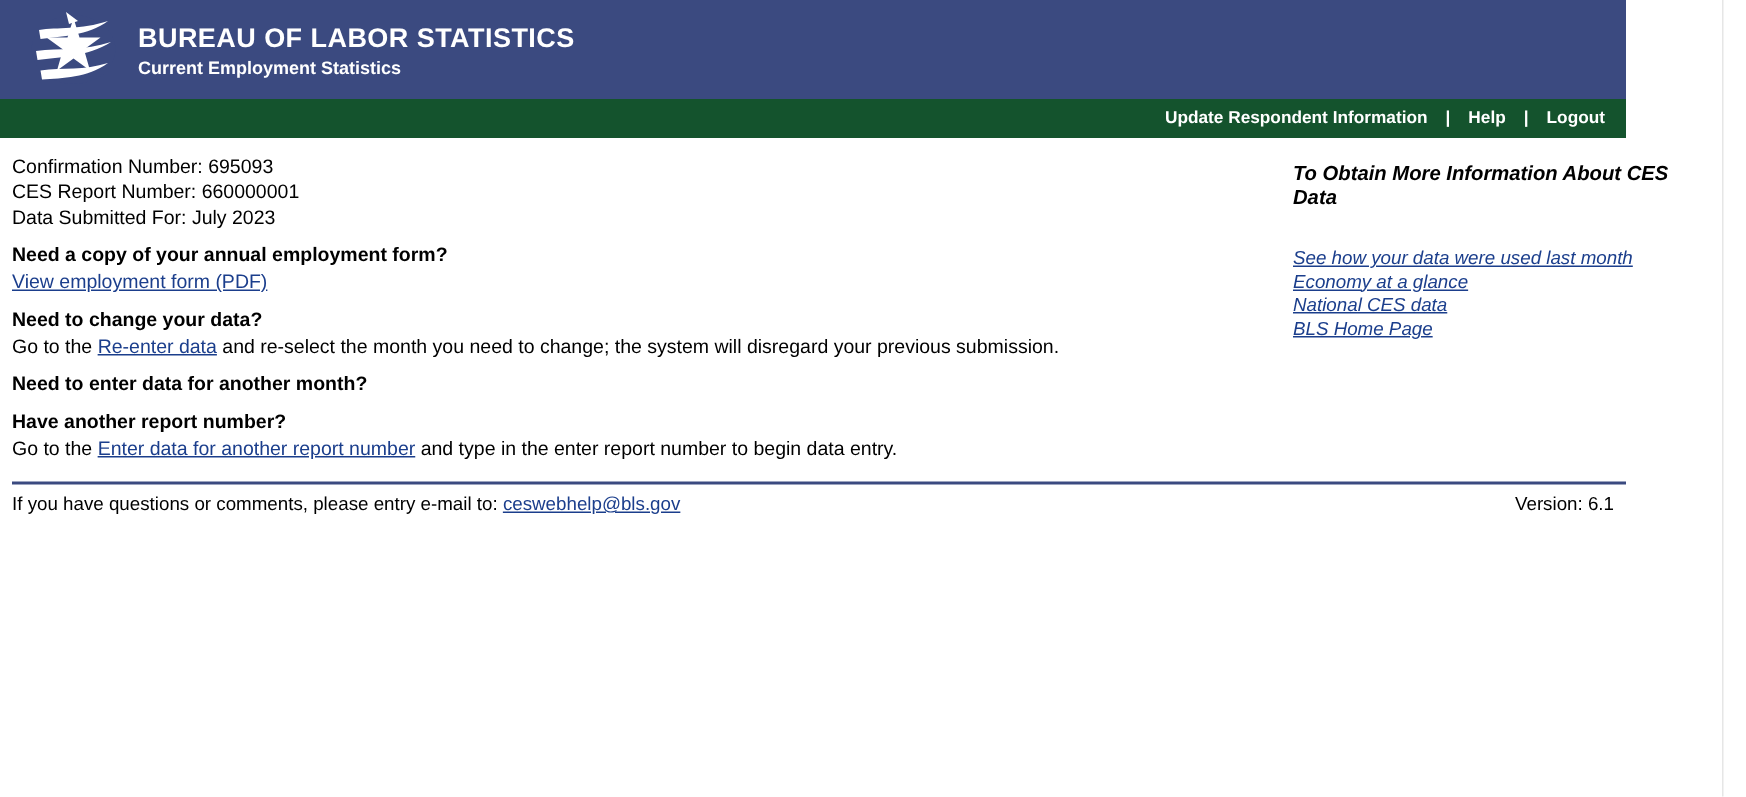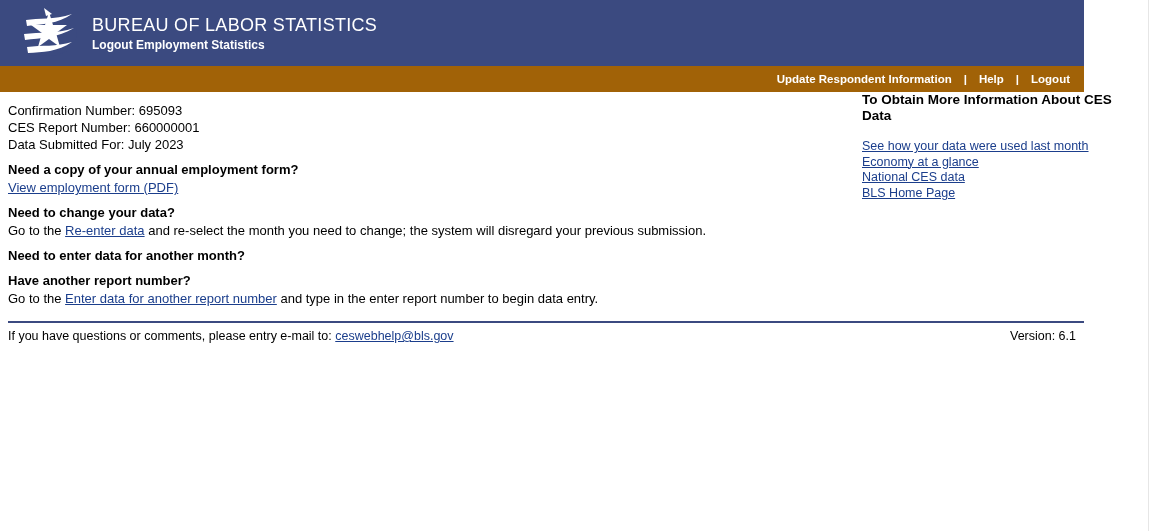--- a/index.html
+++ b/index.html
@@ -36,35 +36,35 @@
   }
   .seal svg { display: block; }
   .header-titles {
     display: flex;
     flex-direction: column;
     justify-content: center;
   }
   .header-title {
     color: #ffffff;
     font-size: 18px;
-    font-weight: normal;
+    font-weight: bold;
     letter-spacing: 0.3px;
     line-height: 20px;
   }
   .header-sub {
     color: #ffffff;
     font-size: 12px;
     font-weight: bold;
     margin-top: 3px;
     line-height: 14px;
   }
 
   
   .nav-bar {
-    background: #a16207;
+    background: #14532d;
     height: 26px;
     width: 1084px;
     display: flex;
     align-items: center;
     justify-content: flex-end;
     box-sizing: border-box;
     padding-right: 14px;
   }
   .nav-link {
     color: #ffffff;
@@ -89,22 +89,23 @@
   .left-col {
     width: 845px;
     padding-left: 8px;
     box-sizing: border-box;
     display: inline-block;
     vertical-align: top;
   }
   .right-col {
     position: absolute;
     left: 862px;
-    top: 0;
+    top: 16px;
     width: 270px;
+    font-style: italic;
   }
 
   .meta-line {
     line-height: 17px;
     font-size: 13px;
   }
   .para {
     margin-top: 14px;
     line-height: 17px;
     font-size: 13px;
@@ -132,21 +133,21 @@
   }
 
   
   .right-title {
     font-weight: bold;
     font-size: 13.5px;
     line-height: 16px;
     color: #000000;
   }
   .right-links {
-    margin-top: 15px;
+    margin-top: 25px;
   }
   .right-links a {
     display: block;
     color: #1b3e8c;
     text-decoration: underline;
     font-size: 12.5px;
     line-height: 15.5px;
     margin-bottom: 0px;
     cursor: pointer;
   }
@@ -188,21 +189,21 @@
       <ellipse cx="31" cy="29" rx="28" ry="23" fill="#3b4a80"></ellipse>
       <path d="M31 8 L35 21 L49 21 L38 29 L42 43 L31 35 L20 43 L24 29 L13 21 L27 21 Z" fill="#ffffff"></path>
       <path d="M8 16 C20 14, 36 16, 54 10 C40 20, 24 20, 9 22 Z" fill="#ffffff"></path>
       <path d="M6 30 C22 28, 38 30, 56 24 C40 34, 22 34, 7 36 Z" fill="#ffffff"></path>
       <path d="M9 43 C24 41, 38 43, 54 38 C40 48, 24 48, 10 49 Z" fill="#ffffff"></path>
       <path d="M26 4 L34 10 L28 12 Z" fill="#ffffff"></path>
     </svg>
   </div>
   <div class="header-titles">
     <div class="header-title">BUREAU OF LABOR STATISTICS</div>
-    <div class="header-sub">Logout Employment Statistics</div>
+    <div class="header-sub">Current Employment Statistics</div>
   </div>
 </div>
 
 <div class="nav-bar">
   <span class="nav-link">Update Respondent Information</span>
   <span class="nav-sep">|</span>
   <span class="nav-link">Help</span>
   <span class="nav-sep">|</span>
   <span class="nav-link">Logout</span>
 </div>

